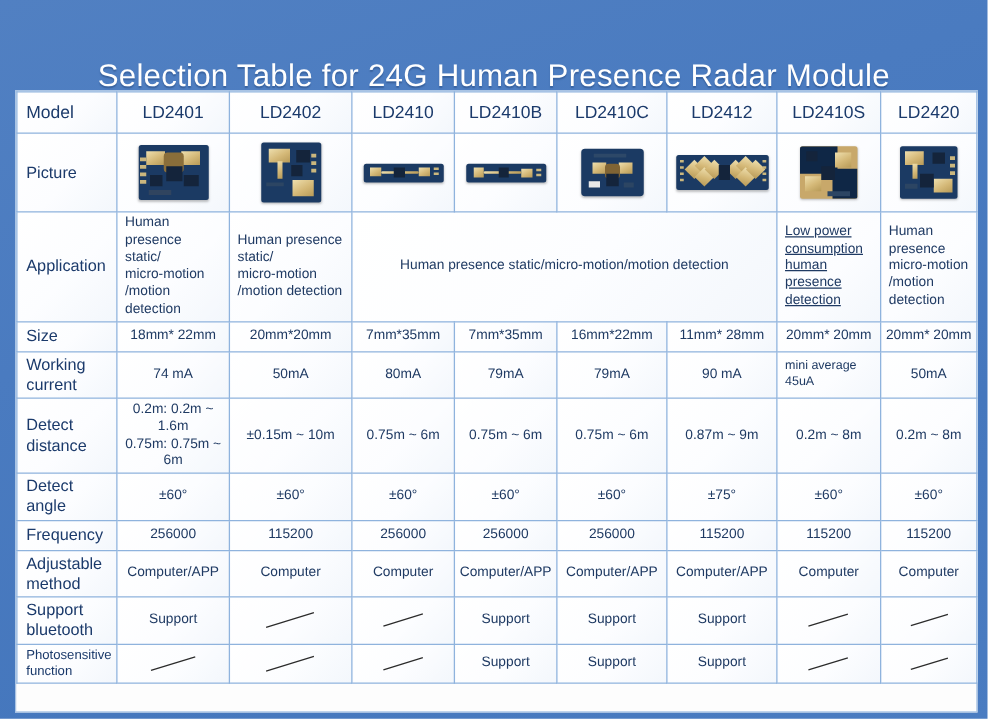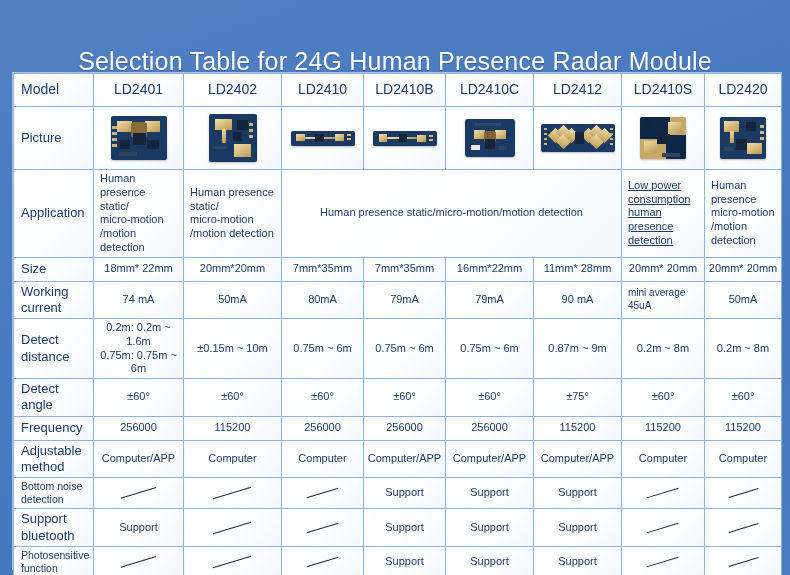--- a/index.html
+++ b/index.html
@@ -307,42 +307,20 @@
     <td>Computer/APP</td>
     <td>Computer</td>
     <td>Computer</td>
     <td>Computer/APP</td>
     <td>Computer/APP</td>
     <td>Computer/APP</td>
     <td>Computer</td>
     <td>Computer</td>
   </tr>
 
-  <tr style="height:26px">
-    <td class="lbl small">Bottom noise
-detection</td>
-    <td>
-            <span class="slash"></span>
-          </td>
-    <td>
-            <span class="slash"></span>
-          </td>
-    <td>
-            <span class="slash"></span>
-          </td>
-    <td>Support</td>
-    <td>Support</td>
-    <td>Support</td>
-    <td>
-            <span class="slash"></span>
-          </td>
-    <td>
-            <span class="slash"></span>
-          </td>
-  </tr>
 
   <tr style="height:27px">
     <td class="lbl">Support
 bluetooth</td>
     <td>Support</td>
     <td>
             <span class="slash"></span>
           </td>
     <td>
             <span class="slash"></span>

